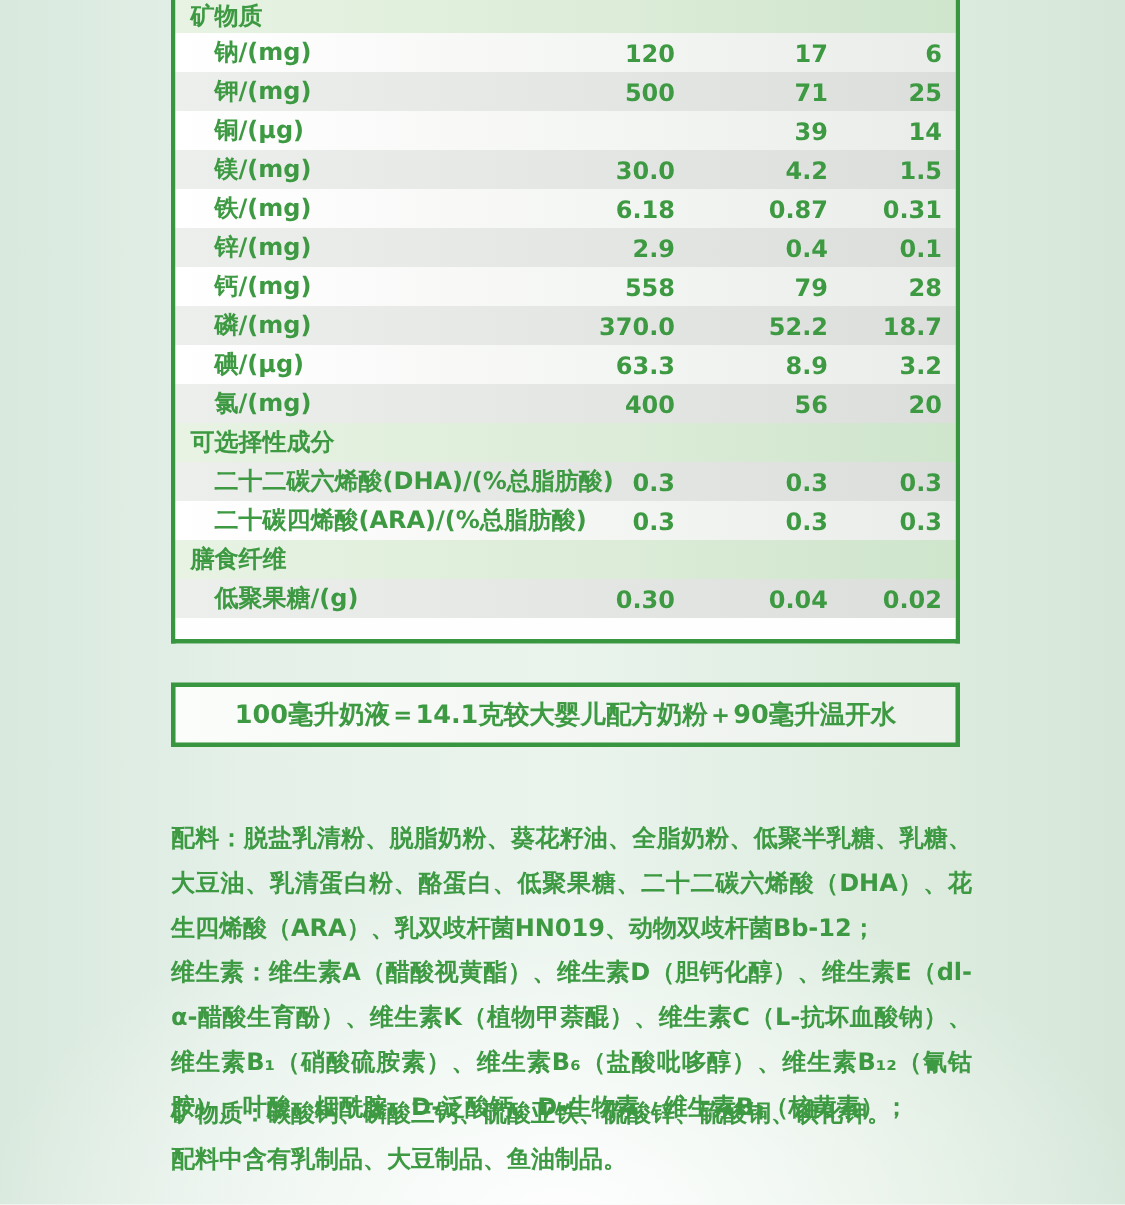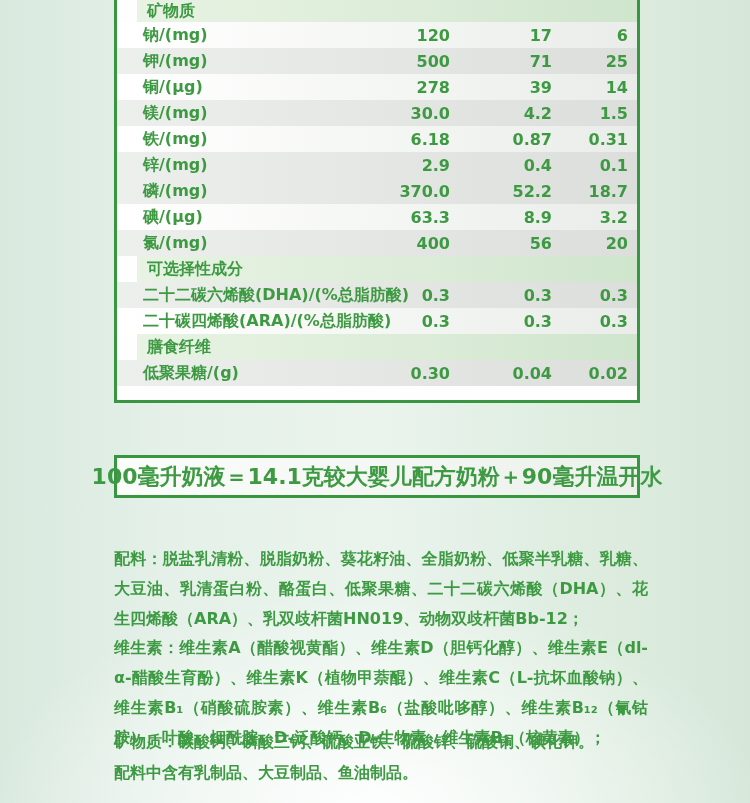--- a/index.html
+++ b/index.html
@@ -10,34 +10,34 @@
       radial-gradient(ellipse 80% 45% at 50% 102%, rgba(255,255,255,0.95), rgba(255,255,255,0) 65%),
       linear-gradient(90deg,#d9e9de 0%,#e4f0e8 22%,#eaf4ed 50%,#ddecdf 80%,#d6e7da 100%);
   }
   .nutrition-table{
     position:absolute;left:114px;top:0;width:526px;box-sizing:border-box;
     border-left:3px solid #389540;border-right:3px solid #389540;border-bottom:3px solid #389540;
     background:#fdfefd;
   }
   .row{display:flex;align-items:center;height:26px;font-size:16px;color:#3d9a42;font-weight:600;padding-left:16px;}
   .row.first{height:22px;}
-  .section-header{background:linear-gradient(90deg,#e8f3e3,#dcecd8 55%,#cfe5cc);padding-left:10px;box-sizing:border-box;margin-left:20px;}
+  .section-header{background:linear-gradient(90deg,#e8f3e3,#dcecd8 55%,#cfe5cc);padding-left:10px;box-sizing:border-box;}
   .data-row.light{background:linear-gradient(90deg,#ffffff,#f4f6f3 55%,#e9ece8);}
   .data-row.dark{background:linear-gradient(90deg,#edefec,#e3e6e2 55%,#dbdeda);}
   .lab{flex:1 1 auto;min-width:0;white-space:nowrap;padding-left:10px;}
   .val{flex:0 0 auto;text-align:right;white-space:nowrap;}
   .val.v0{width:150px;}
   .val.v1{width:102px;}
   .val.v2{width:76px;padding-right:9px;}
   .filler{height:14px;background:#fdfefd;}
   .prep-box{
     position:absolute;left:114px;top:455px;width:526px;height:43px;box-sizing:border-box;
     border:3px solid #389540;background:linear-gradient(90deg,#fbfdfb,#f3f6f2 55%,#ecf1ec);
     display:flex;align-items:center;justify-content:center;
-    font-size:22px;font-weight:bold;color:#3d9a42;white-space:nowrap;
+    font-size:17px;font-weight:bold;color:#3d9a42;white-space:nowrap;
   }
   .para{
     position:absolute;left:114px;width:534px;margin:0;
     font-size:16px;line-height:30px;color:#3d9a42;font-weight:600;
     text-align:justify;
   }
 </style>
 </head>
 <body>
 
@@ -54,41 +54,46 @@
         <span class="val v2">6</span>
       </div>
       <div class="row data-row dark">
         <span class="lab">钾/(mg)</span>
         <span class="val v0">500</span>
         <span class="val v1">71</span>
         <span class="val v2">25</span>
       </div>
       <div class="row data-row light">
         <span class="lab">铜/(μg)</span>
-        <span class="val v0">278</span>
         <span class="val v1">39</span>
         <span class="val v2">14</span>
       </div>
       <div class="row data-row dark">
         <span class="lab">镁/(mg)</span>
         <span class="val v0">30.0</span>
         <span class="val v1">4.2</span>
         <span class="val v2">1.5</span>
       </div>
       <div class="row data-row light">
         <span class="lab">铁/(mg)</span>
         <span class="val v0">6.18</span>
         <span class="val v1">0.87</span>
         <span class="val v2">0.31</span>
       </div>
       <div class="row data-row dark">
         <span class="lab">锌/(mg)</span>
         <span class="val v0">2.9</span>
         <span class="val v1">0.4</span>
         <span class="val v2">0.1</span>
+      </div>
+      <div class="row data-row light">
+        <span class="lab">钙/(mg)</span>
+        <span class="val v0">558</span>
+        <span class="val v1">79</span>
+        <span class="val v2">28</span>
       </div>
       <div class="row data-row dark">
         <span class="lab">磷/(mg)</span>
         <span class="val v0">370.0</span>
         <span class="val v1">52.2</span>
         <span class="val v2">18.7</span>
       </div>
       <div class="row data-row light">
         <span class="lab">碘/(μg)</span>
         <span class="val v0">63.3</span>

